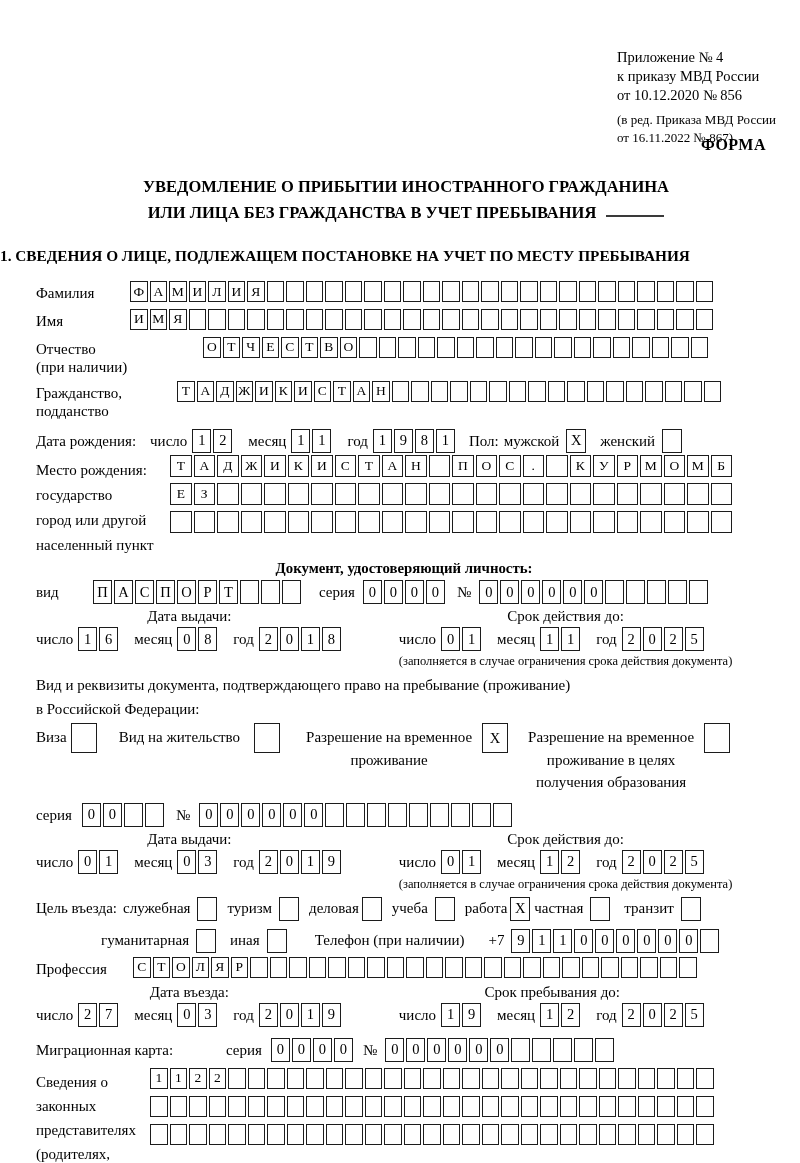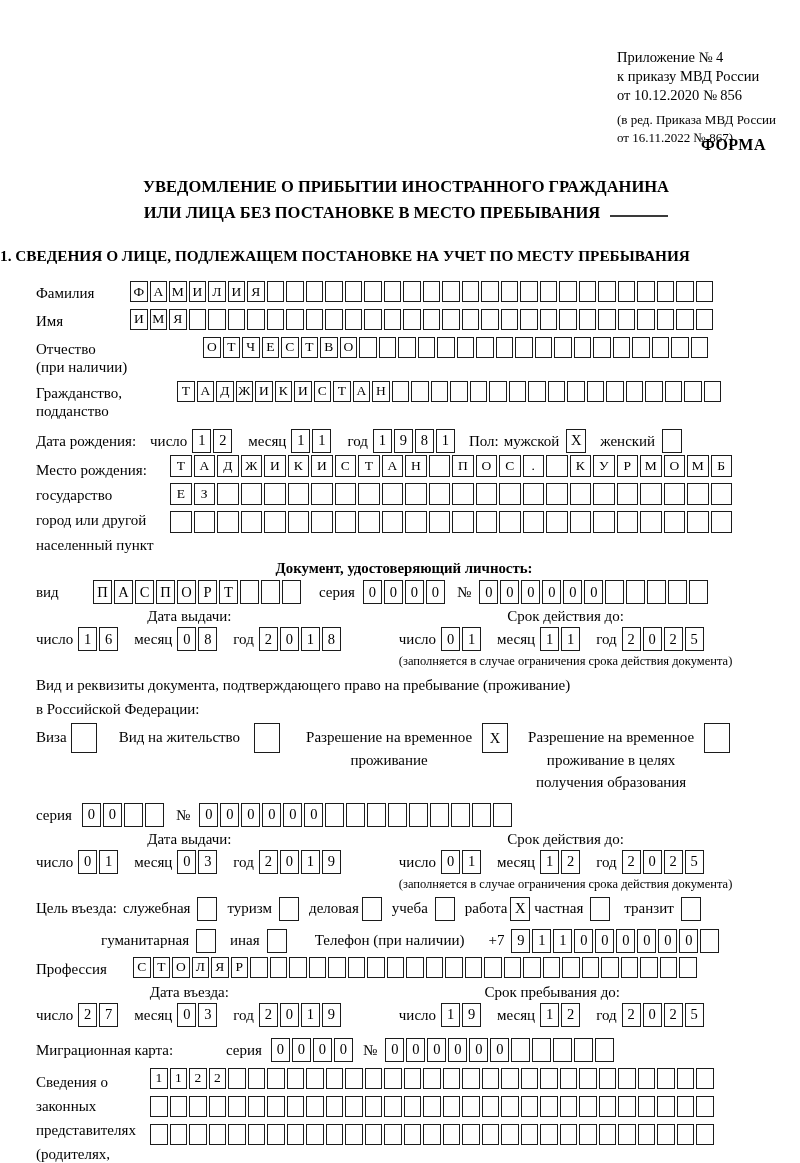--- a/index.html
+++ b/index.html
@@ -47,21 +47,21 @@
     <div class="rev">
       <div>(в ред. Приказа МВД России</div>
       <div>от 16.11.2022 № 867)</div>
     </div>
   </div>
 
   <div class="forma">ФОРМА</div>
 
   <div class="title">
     <div>УВЕДОМЛЕНИЕ О ПРИБЫТИИ ИНОСТРАННОГО ГРАЖДАНИНА</div>
-    <div><span>ИЛИ ЛИЦА БЕЗ ПОСТАНОВКЕ В МЕСТО ПРЕБЫВАНИЯ</span><span class="tl-underline"></span></div>
+    <div><span>ИЛИ ЛИЦА БЕЗ ГРАЖДАНСТВА В УЧЕТ ПРЕБЫВАНИЯ</span><span class="tl-underline"></span></div>
   </div>
 
   <div class="section-title">1. СВЕДЕНИЯ О ЛИЦЕ, ПОДЛЕЖАЩЕМ ПОСТАНОВКЕ НА УЧЕТ ПО МЕСТУ ПРЕБЫВАНИЯ</div>
 
   <div class="content">
 
     <div class="row" style="margin-bottom:6px;">
       <span class="lbl" style="width:94px;">Фамилия</span>
       <span class="grid">
           <span class="cell">Ф</span>

